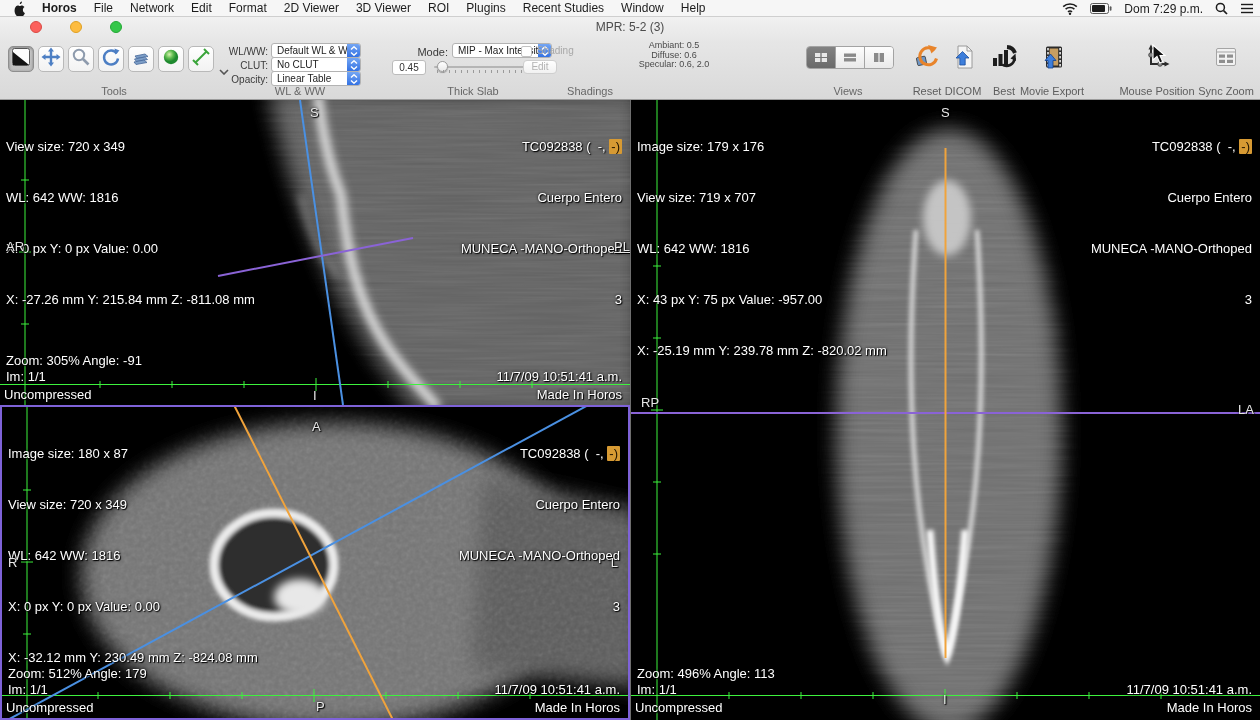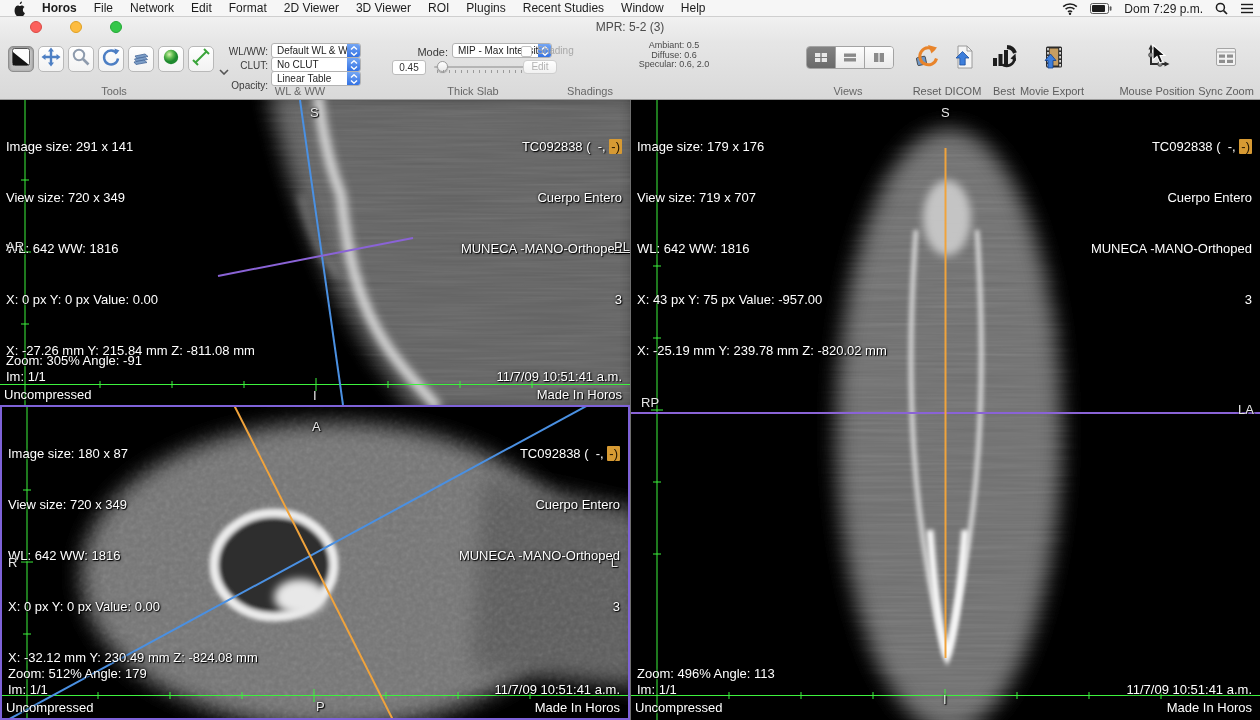--- a/index.html
+++ b/index.html
@@ -204,21 +204,21 @@
   <div class="frow-label" style="left:206px;top:43px;width:62px;font-size:10px;">CLUT:</div>
   <div class="sel-box" style="left:271px;top:40px;width:90px;">
     <span>No CLUT</span>
     <span class="sel-cap">
         <svg width="8" height="10" viewBox="0 0 8 10">
           <polyline points="1,3.6 4,0.8 7,3.6" fill="none" stroke="#fff" stroke-width="1.4"></polyline>
           <polyline points="1,6.4 4,9.2 7,6.4" fill="none" stroke="#fff" stroke-width="1.4"></polyline>
         </svg>
       </span>
   </div>
-  <div class="frow-label" style="left:206px;top:63px;width:62px;font-size:10px;">Opacity:</div>
+  <div class="frow-label" style="left:206px;top:57px;width:62px;font-size:10px;">Opacity:</div>
   <div class="sel-box" style="left:271px;top:54px;width:90px;">
     <span>Linear Table</span>
     <span class="sel-cap">
         <svg width="8" height="10" viewBox="0 0 8 10">
           <polyline points="1,3.6 4,0.8 7,3.6" fill="none" stroke="#fff" stroke-width="1.4"></polyline>
           <polyline points="1,6.4 4,9.2 7,6.4" fill="none" stroke="#fff" stroke-width="1.4"></polyline>
         </svg>
       </span>
   </div>
   <div class="sec-label" style="left:230px;width:140px;">WL &amp; WW</div>
@@ -412,21 +412,20 @@
         <line x1="244" y1="281" x2="244" y2="288"></line>
         <line x1="316" y1="278" x2="316" y2="291"></line>
         <line x1="388" y1="281" x2="388" y2="288"></line>
         <line x1="460" y1="281" x2="460" y2="288"></line>
         <line x1="532" y1="281" x2="532" y2="288"></line>
       </g>
     <line x1="300" y1="0" x2="343" y2="305" stroke="#4a90e2" stroke-width="2"></line>
     <line x1="218" y1="176" x2="413" y2="138" stroke="#8a63d6" stroke-width="2"></line>
   </svg>
   <div class="ov" style="left:6px;top:4px;">
-    <div>Image size: 291 x 141</div>
     <div>View size: 720 x 349</div>
     <div>WL: 642 WW: 1816</div>
     <div>X: 0 px Y: 0 px Value: 0.00</div>
     <div>X: -27.26 mm Y: 215.84 mm Z: -811.08 mm</div>
   </div>
   <div class="ov r" style="right:8px;top:4px;">
     <div><span>TC092838 (  -, </span><span class="hl">-)</span></div>
     <div>Cuerpo Entero</div>
     <div>MUNECA -MANO-Orthoped</div>
     <div>3</div>

